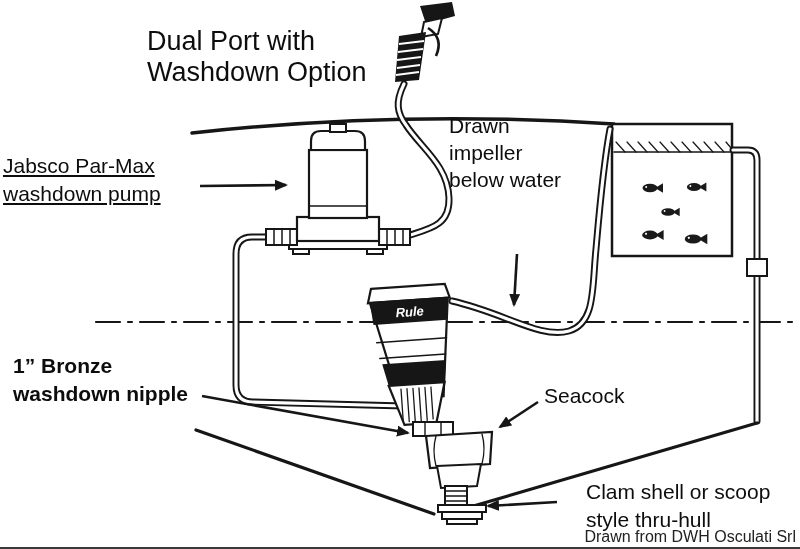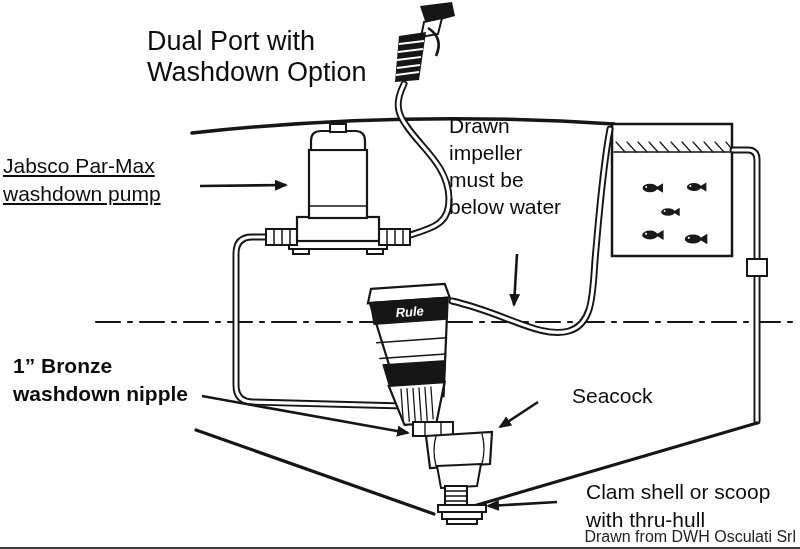--- a/index.html
+++ b/index.html
@@ -6,21 +6,21 @@
   #stage{
     position:relative;width:800px;height:549px;background:#ffffff;
     font-family:"Liberation Sans", sans-serif;overflow:hidden;
   }
   #drawing{position:absolute;left:0;top:0;width:800px;height:549px;}
   .lbl{position:absolute;color:#0d0d0d;font-size:21px;line-height:28px;white-space:nowrap;}
   .lbl-title{left:147px;top:26px;font-size:27px;font-weight:400;line-height:31px;}
   .lbl-jabsco{left:3px;top:152px;text-decoration:underline;}
   .lbl-impeller{left:449px;top:112px;line-height:27px;}
   .lbl-nipple{left:13px;top:352px;font-weight:bold;}
-  .lbl-seacock{left:544px;top:382px;margin-left:28px;}
+  .lbl-seacock{left:544px;top:382px;}
   .lbl-clamshell{left:586px;top:478px;}
   .watermark{position:absolute;right:4px;bottom:3px;font-size:16px;color:#222;margin-top:32px;}
   .baseline{position:absolute;left:0;bottom:0;width:100%;height:2px;background:#3a3a3a;}
 
   
   .ln{stroke:#161616;fill:none;stroke-linecap:round;stroke-linejoin:round;}
   .tube-o{stroke:#161616;stroke-width:7;fill:none;stroke-linecap:round;stroke-linejoin:round;}
   .tube-i{stroke:#ffffff;stroke-width:3.2;fill:none;stroke-linecap:round;stroke-linejoin:round;}
   .wht{fill:#ffffff;stroke:#161616;}
   .blk{fill:#161616;stroke:none;}
@@ -142,31 +142,30 @@
   </div>
 
   <div class="lbl lbl-jabsco">
     <div>Jabsco Par-Max</div>
     <div>washdown pump</div>
   </div>
 
   <div class="lbl lbl-impeller">
     <div>Drawn</div>
     <div>impeller</div>
-    <div>must be</div>
     <div>below water</div>
   </div>
 
   <div class="lbl lbl-nipple">
     <div>1” Bronze</div>
     <div>washdown nipple</div>
   </div>
 
   <div class="lbl lbl-seacock">Seacock</div>
 
   <div class="lbl lbl-clamshell">
     <div>Clam shell or scoop</div>
-    <div>with thru-hull</div>
+    <div>style thru-hull</div>
   </div>
 
   <div class="watermark">Drawn from DWH Osculati Srl</div>
   <div class="baseline"></div>
 </div>
 
 </body></html>

